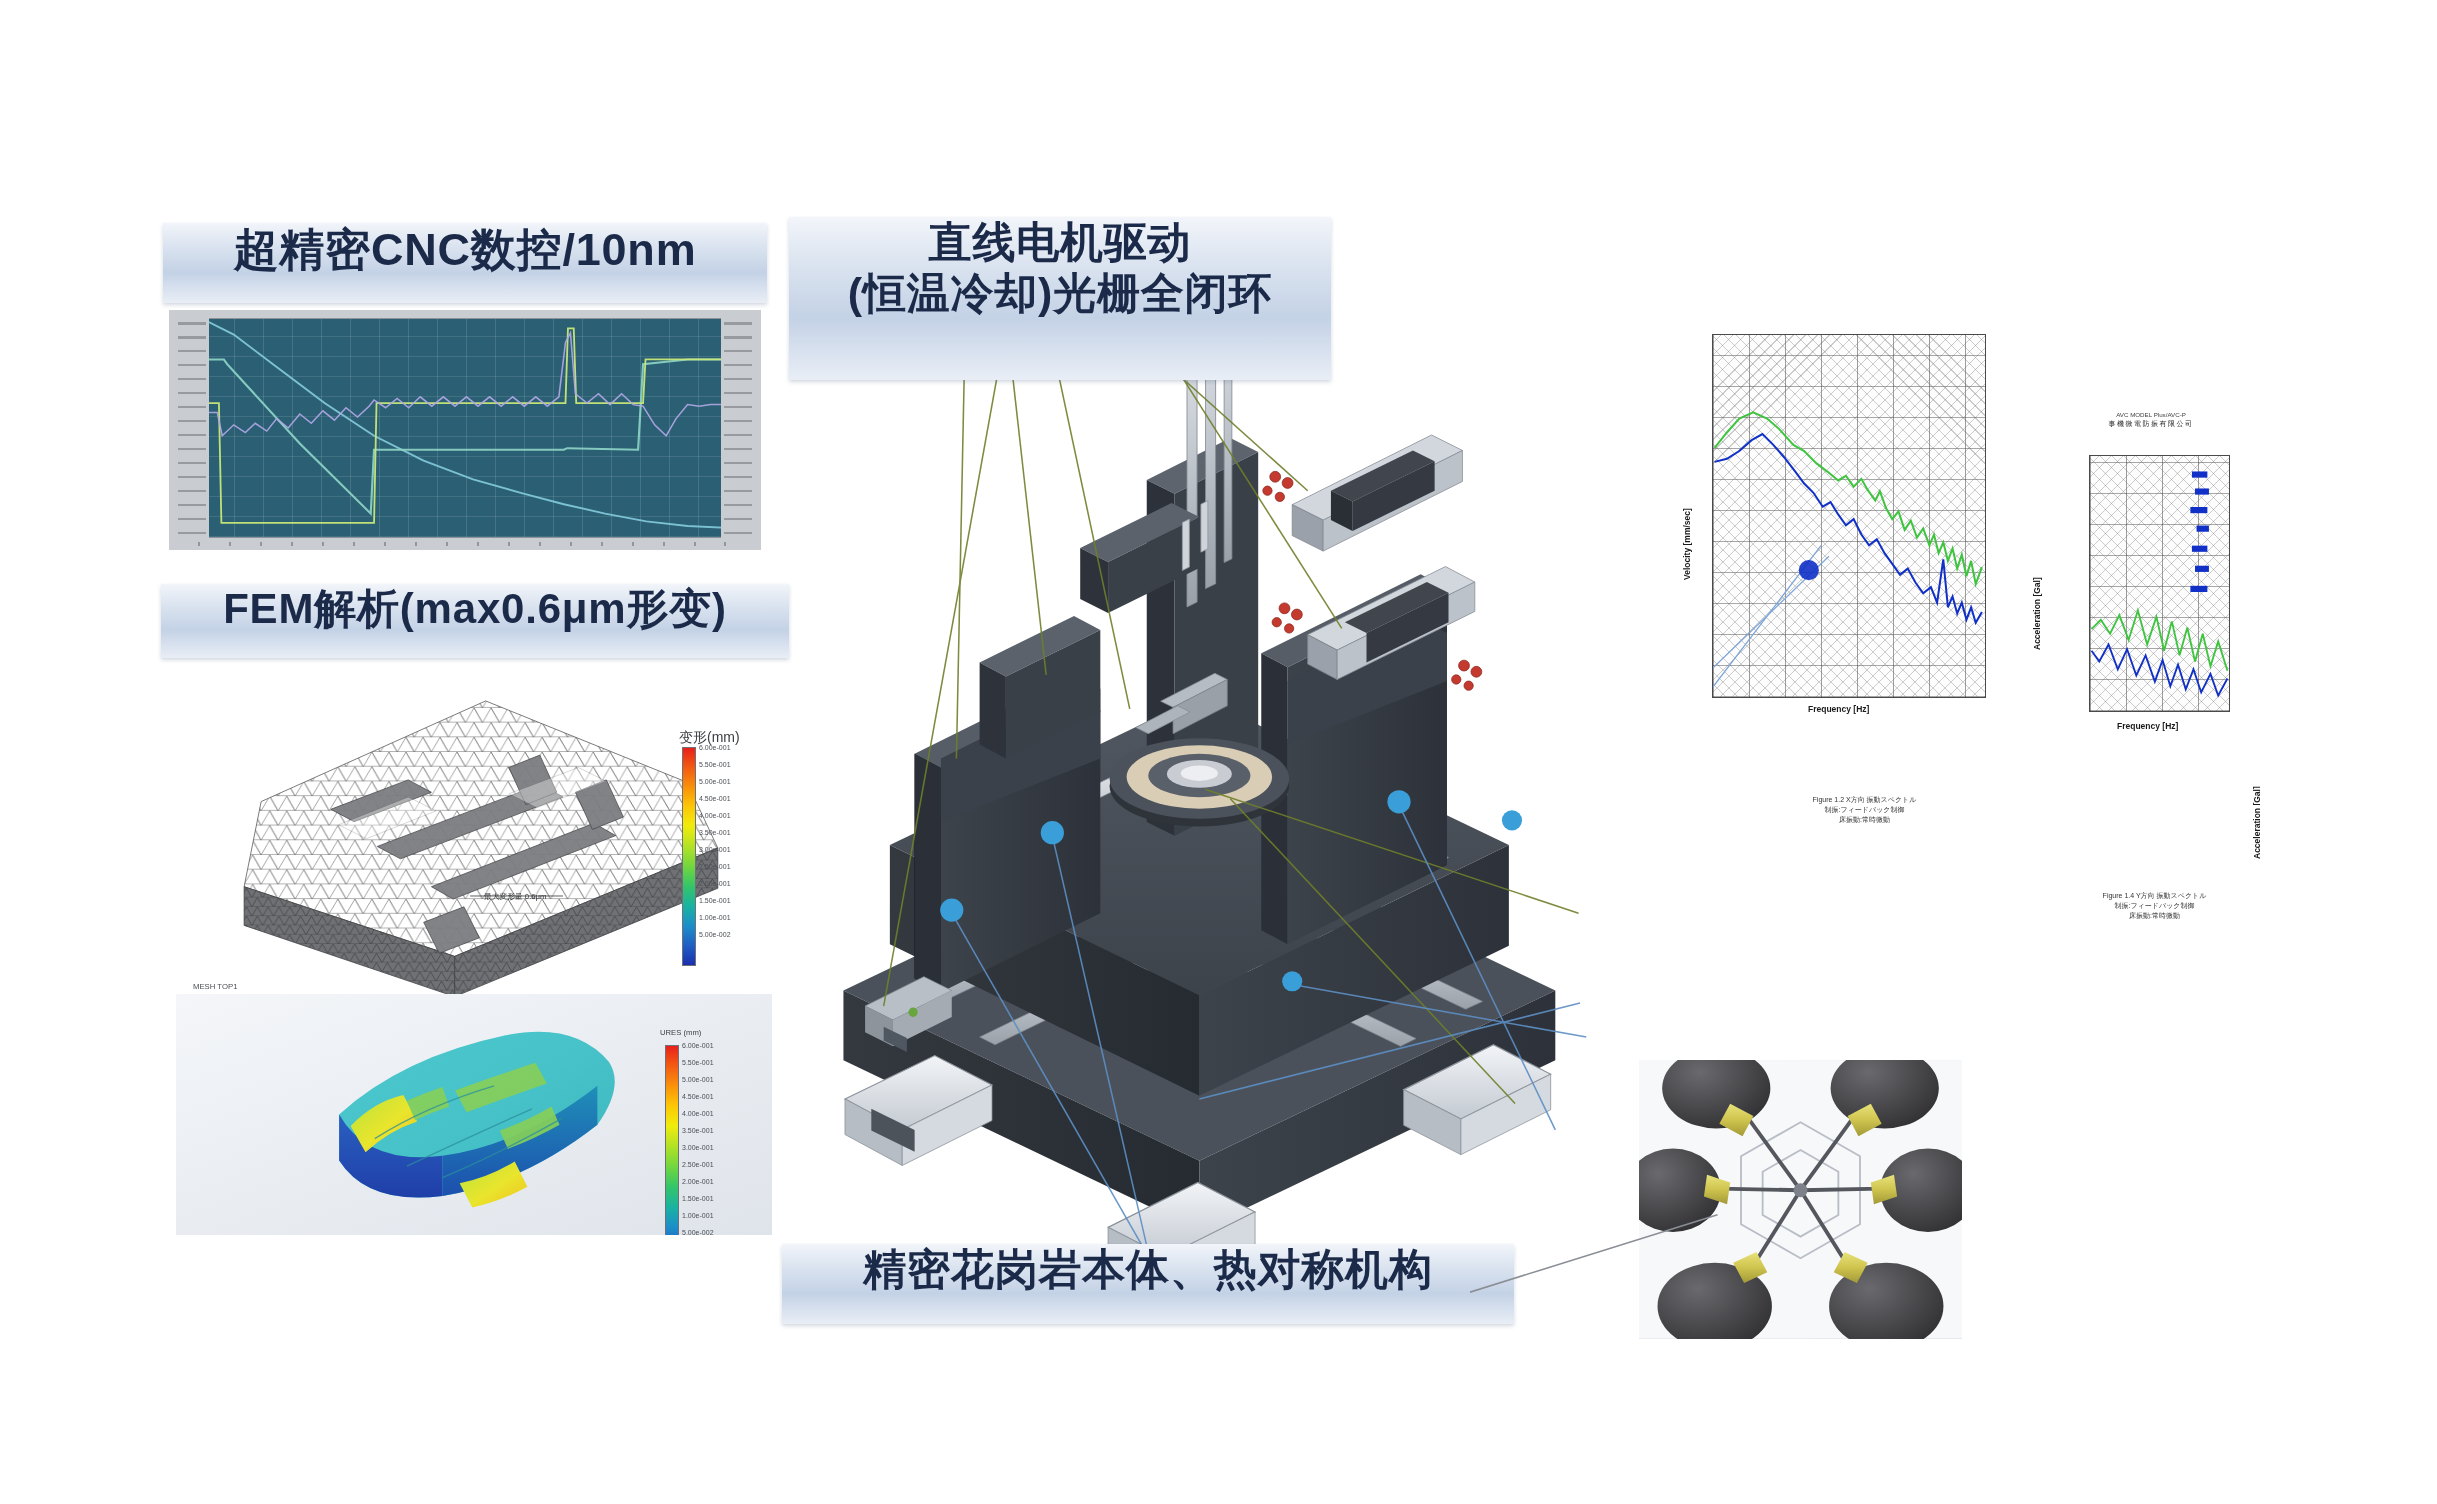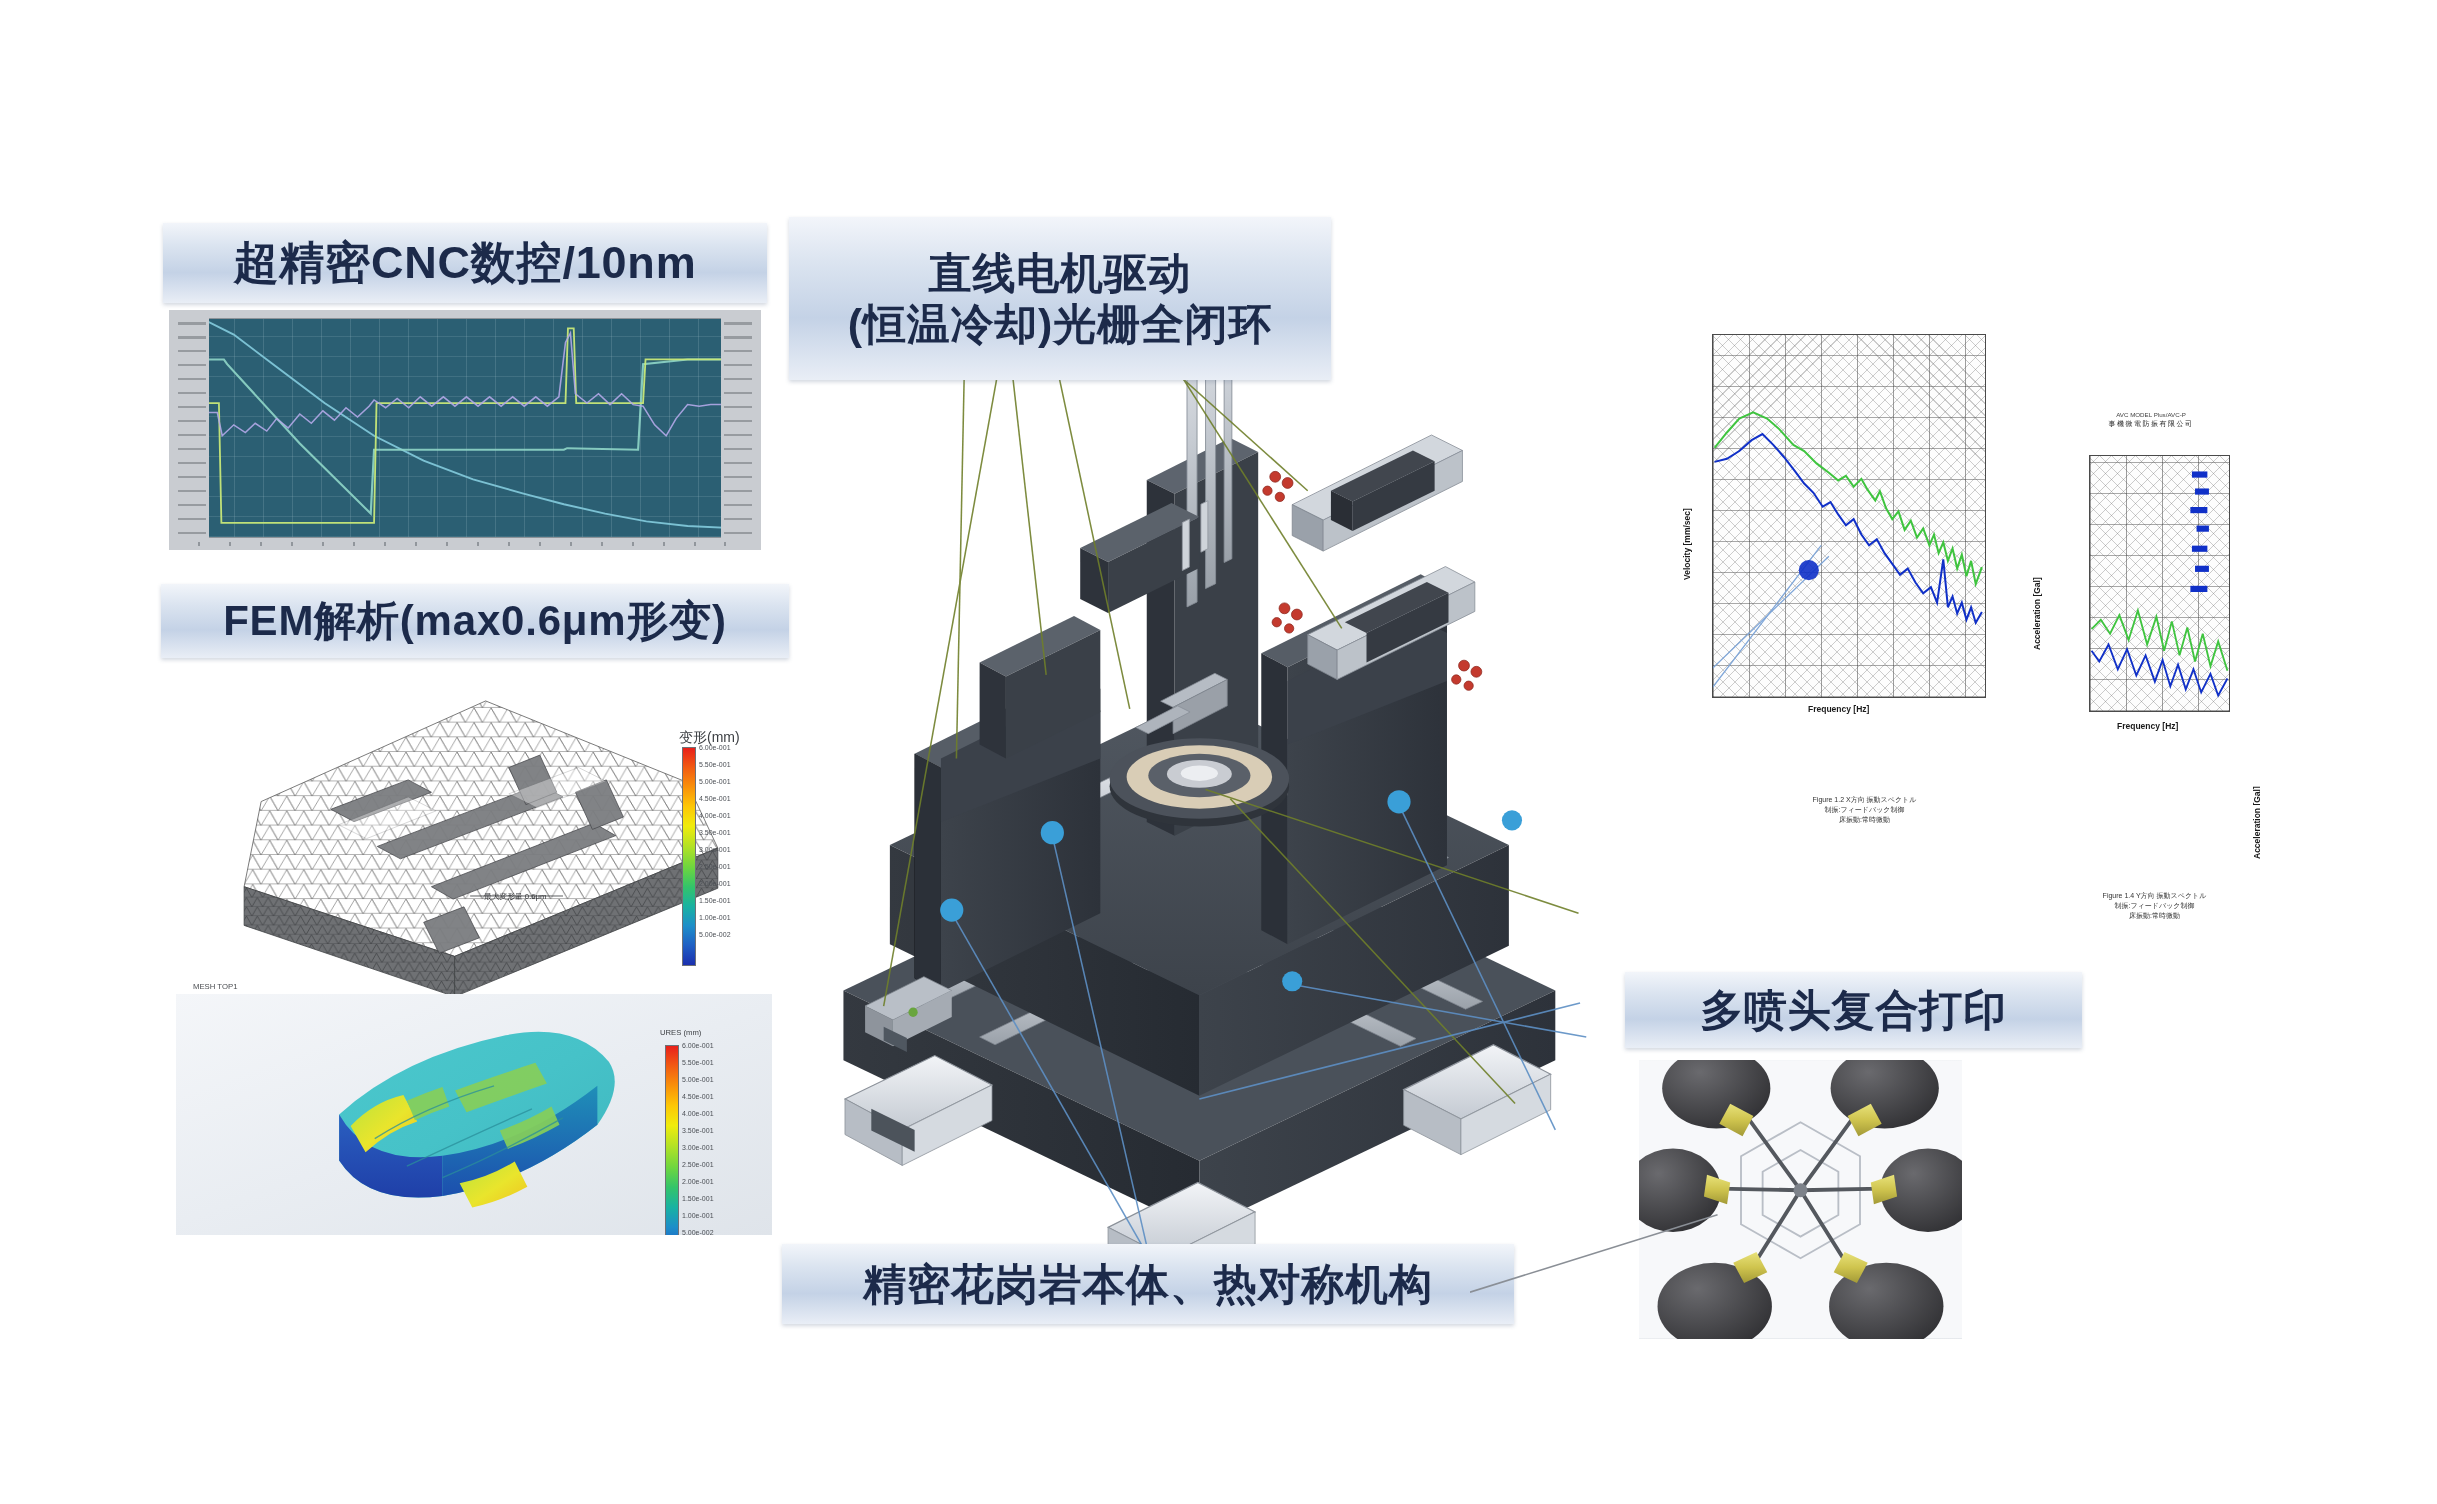--- a/index.html
+++ b/index.html
@@ -6,21 +6,21 @@
   body{width:2438px;height:1504px;position:relative;overflow:hidden;
        font-family:"Liberation Sans","DejaVu Sans",sans-serif;}
 
   #slide{position:absolute;inset:0;background:#ffffff;}
 
   
   .label-box{position:absolute;
     background:linear-gradient(180deg,#f2f5fa 0%,#dbe4f0 28%,#c4d2e6 62%,#e9eef6 100%);
     color:#1c2a4a;font-weight:700;text-align:center;
     letter-spacing:0.8px;line-height:1.18;
-    display:flex;align-items:center;justify-content:center;flex-direction:column;
+    display:flex;align-items:center;flex-direction:column;
     box-shadow:0 1.5px 3.9px rgba(80,100,130,.25);
   }
   .label-box span{display:block;white-space:nowrap;}
 
   
   .pic{position:absolute;overflow:hidden;background:#ffffff;}
 
   
   .scope{background:#c9ccd1;padding:7.7px 6.2px 12.4px 6.2px;box-sizing:border-box;}
   .scope-inner{position:relative;width:100%;height:100%;background:#2b5f73;
@@ -590,22 +590,19 @@
         <ellipse cx="98" cy="318" rx="74" ry="56" fill="url(#nz)"></ellipse>
         <path d="M122,262 L152,248 L166,274 L136,288 Z" fill="url(#tip)"></path>
       </g>
       <g>
         <ellipse cx="320" cy="318" rx="74" ry="56" fill="url(#nz)"></ellipse>
         <path d="M296,262 L266,248 L252,274 L282,288 Z" fill="url(#tip)"></path>
       </g>
     </svg>
   </div>
 
-  <div class="label-box" style="left:1625px;top:972px;width:457px;height:76px;font-size:43px;">
-    <span>多喷头复合打印</span>
-  </div>
 
   <svg style="position:absolute;left:1470px;top:1207px;width:263px;height:93px;" viewBox="0 0 340 120" width="263" height="93">
     <line x1="0" y1="110" x2="320" y2="10" stroke="#8a8f96" stroke-width="2"></line>
   </svg>
 
 </div>
 
 
 </body></html>

